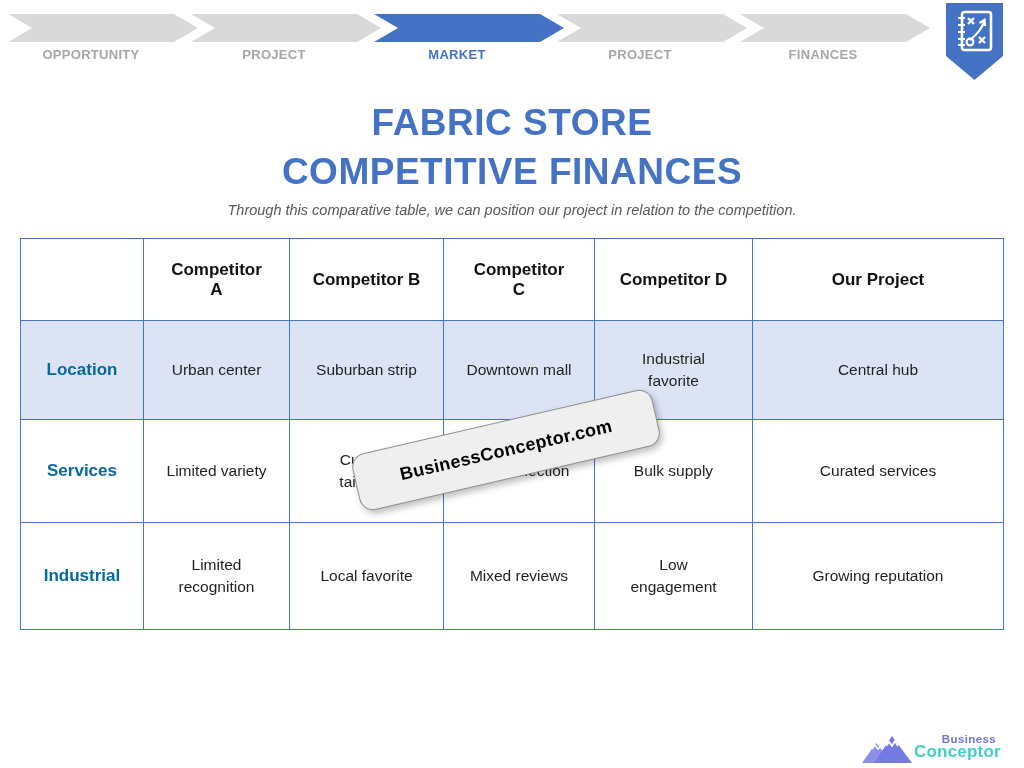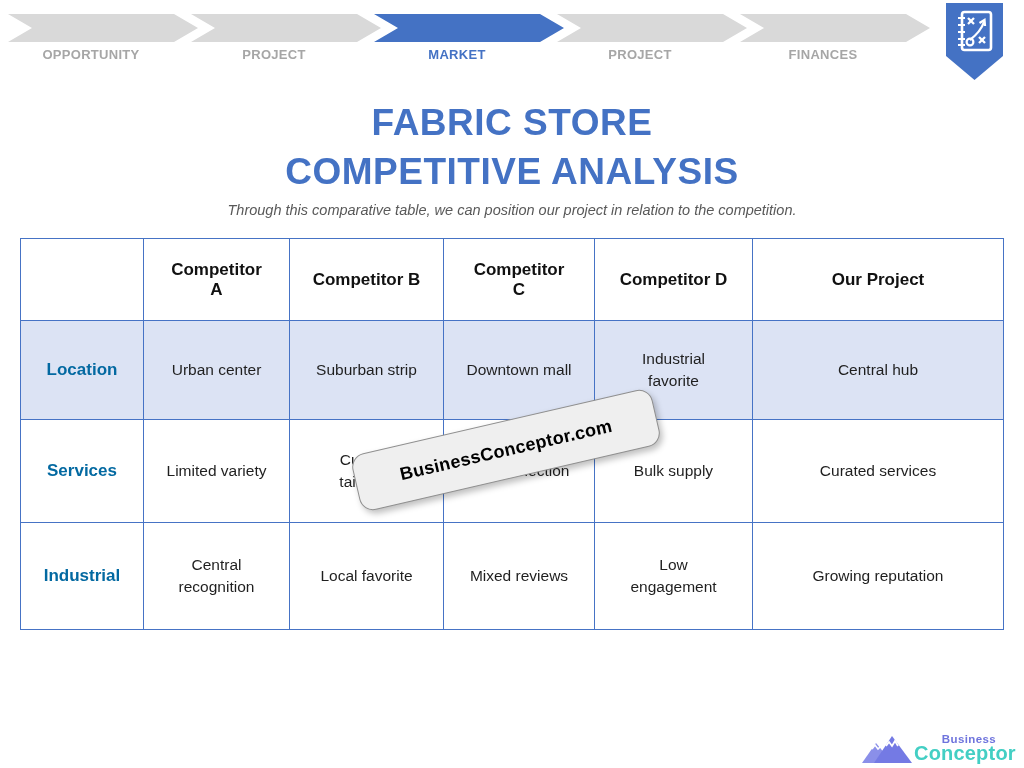--- a/index.html
+++ b/index.html
@@ -79,21 +79,21 @@
 
   
   .footer-logo { position: absolute; top: 731px; left: 862px; width: 145px; height: 34px; }
   .footer-logo .mountains { position: absolute; left: 0; top: 3px; }
   .footer-logo .logo-text { position: absolute; left: 52px; top: 0; width: 92px; }
   .footer-logo .logo-line1 {
     display: block; text-align: center; font-size: 11.5px; font-weight: bold;
     color: #6f74dd; letter-spacing: 0.4px; margin-left: 18px; margin-top: 2px;
   }
   .footer-logo .logo-line2 {
-    display: block; font-size: 20px; font-weight: bold; color: #43cfc4;
+    display: block; font-size: 17px; font-weight: bold; color: #43cfc4;
     letter-spacing: 0.2px; margin-top: -3px;
   }
 </style>
 </head>
 <body>
 
 <div class="slide">
 
   <div class="chevron-bar">
     <div class="chevron-step" style="left:8px;">
@@ -132,21 +132,21 @@
       <path d="M24 37 C29 33 35 28 38 19" fill="none" stroke="#ffffff" stroke-width="2.3"></path>
       <path d="M33.5 20 L38.5 17 L39 23" fill="none" stroke="#ffffff" stroke-width="2.3"></path>
       <circle cx="24" cy="39" r="3.4" fill="none" stroke="#ffffff" stroke-width="2.2"></circle>
       <line x1="33" y1="34" x2="39" y2="40" stroke="#ffffff" stroke-width="2.3"></line>
       <line x1="39" y1="34" x2="33" y2="40" stroke="#ffffff" stroke-width="2.3"></line>
     </svg>
   </div>
 
   <div class="title-block">
     <div class="title-line">FABRIC STORE</div>
-    <div class="title-line">COMPETITIVE ANALYSIS</div>
+    <div class="title-line">COMPETITIVE FINANCES</div>
   </div>
   <div class="subtitle">Through this comparative table, we can position our project in relation to the competition.</div>
 
   <table class="comp-table">
     <colgroup>
       <col style="width:123px">
         <col style="width:146px">
         <col style="width:154px">
       <col style="width:151px">
         <col style="width:158px">
@@ -174,21 +174,21 @@
       <tr class="r-services">
         <th>Services</th>
         <td>Limited variety</td>
         <td>Custom tailoring</td>
         <td>Wide selection</td>
         <td>Bulk supply</td>
         <td>Curated services</td>
       </tr>
       <tr class="r-reputation">
         <th>Industrial</th>
-        <td>Central recognition</td>
+        <td>Limited recognition</td>
         <td>Local favorite</td>
         <td>Mixed reviews</td>
         <td>Low engagement</td>
         <td>Growing reputation</td>
       </tr>
     </tbody>
   </table>
 
   <div class="watermark">
     <span>BusinessConceptor.com</span>

